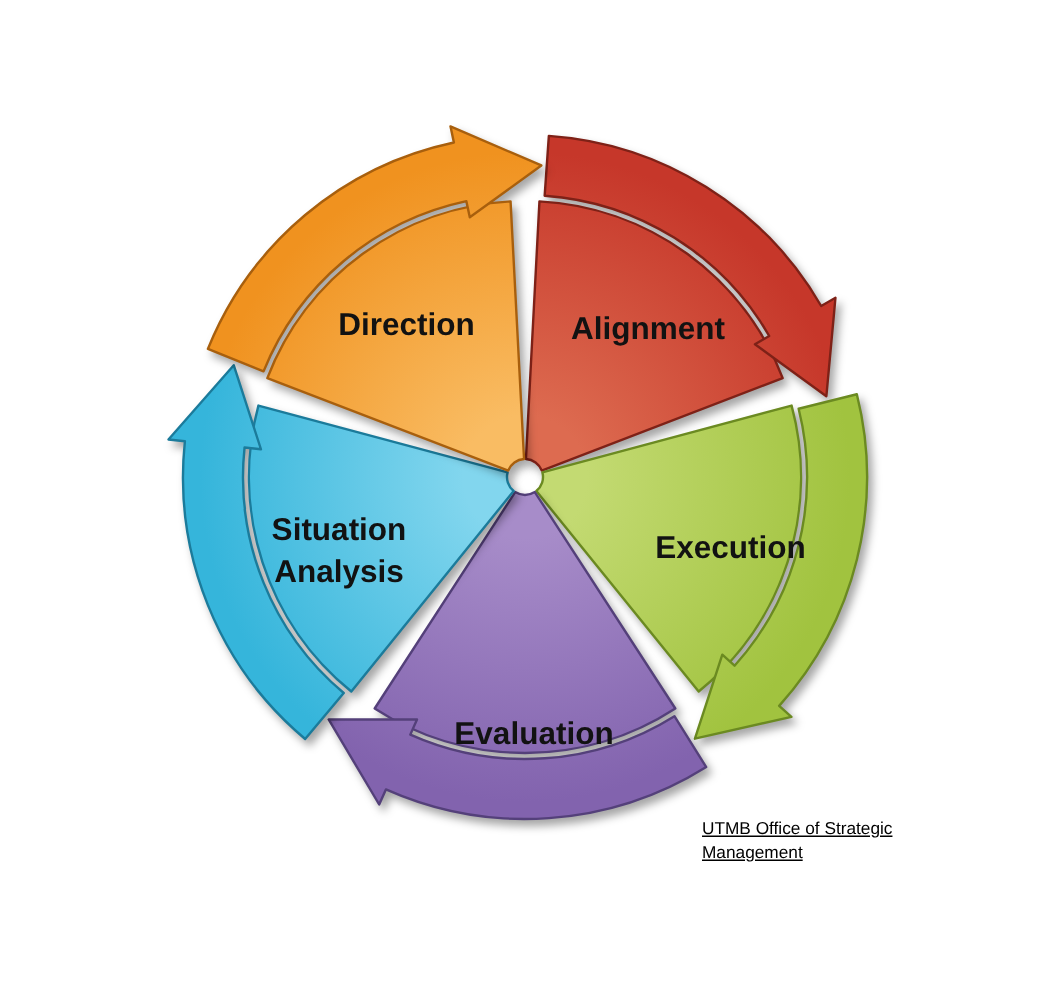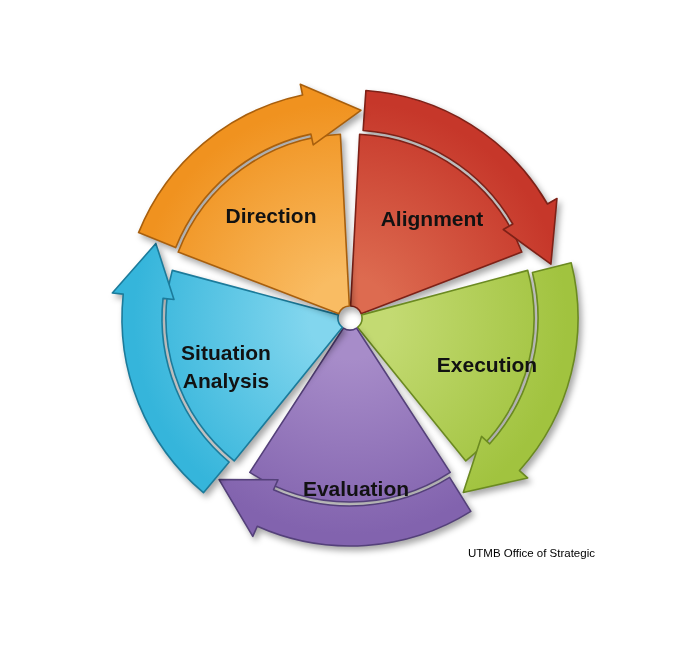--- a/index.html
+++ b/index.html
@@ -2,21 +2,21 @@
 <html><head>
 <meta charset="utf-8">
 <style>
   html,body{margin:0;padding:0;background:#ffffff;}
   body{width:693px;height:655px;position:relative;font-family:"Liberation Sans",sans-serif;overflow:hidden;}
   #diagram-wrap{position:absolute;left:0;top:0;width:693px;height:655px;}
   .segment{filter:drop-shadow(3px 4px 3px rgba(0,0,0,0.35));}
   .segment path{stroke-width:1.6;stroke-linejoin:round;}
   .segment text{font-weight:bold;font-size:21px;fill:#121212;text-anchor:middle;}
   #caption{position:absolute;left:468px;top:545px;font-size:11.5px;line-height:1.4;color:#000;white-space:nowrap;}
-  #caption span{display:block;}
+  #caption span{display:block;text-decoration:underline;}
 </style>
 </head>
 <body>
 
 <div id="diagram-wrap">
   <svg id="diagram-svg" width="693" height="655" viewBox="0 0 693 655" xmlns="http://www.w3.org/2000/svg">
     <defs>
         <radialGradient id="grad-0" gradientUnits="userSpaceOnUse" cx="350" cy="318" r="228">
           <stop offset="18%" stop-color="#DD6B50"></stop>
           <stop offset="95%" stop-color="#C6372A"></stop>
@@ -63,13 +63,14 @@
           <path d="M 178.22 252.06 A 184 184 0 0 1 340.37 134.25 L 349.37 306.02 A 12 12 0 0 0 338.80 313.70 Z" fill="url(#grad-4)" stroke="#A85F0D"></path>
           <path d="M 138.60 232.59 A 228 228 0 0 1 302.60 94.98 L 300.31 84.22 L 360.89 110.29 L 313.20 144.87 L 310.91 134.11 A 188 188 0 0 0 175.69 247.57 Z" fill="url(#grad-4)" stroke="#A85F0D"></path>
           <text x="271" y="223"><tspan x="271" dy="0">Direction</tspan></text>
         </g>
       </g>
   </svg>
 </div>
 
 <div id="caption">
   <span>UTMB Office of Strategic</span>
+  <span>Management</span>
 </div>
 
 </body></html>

